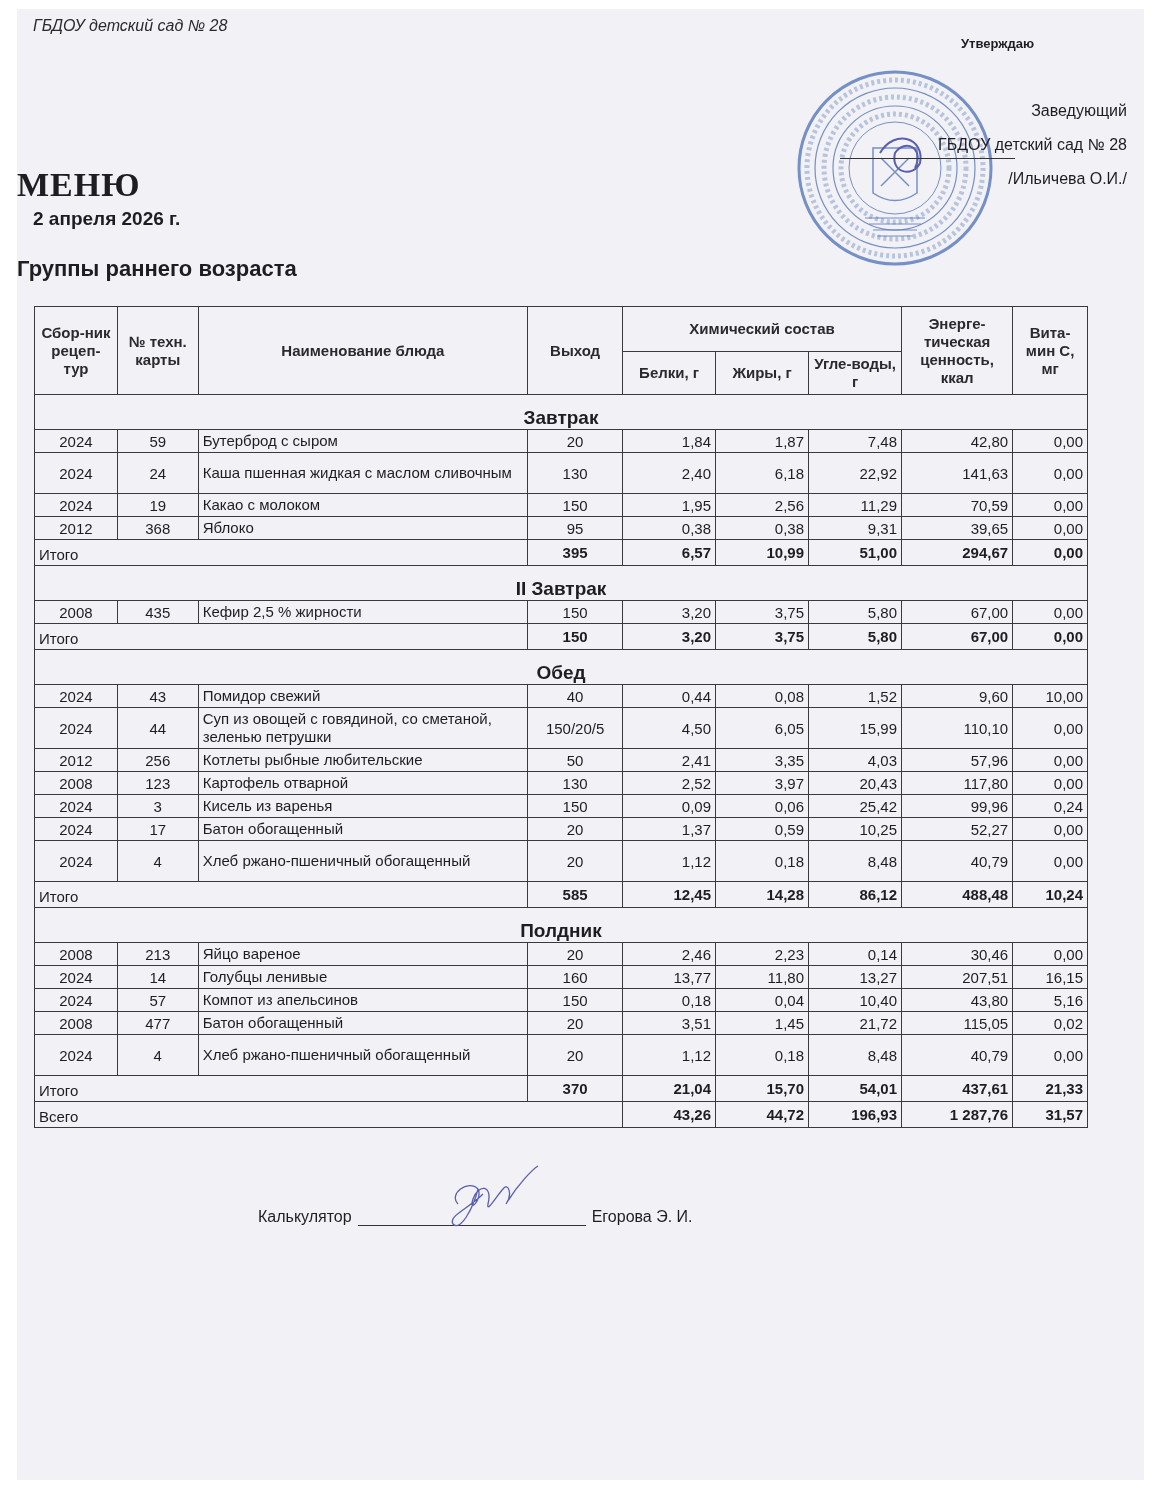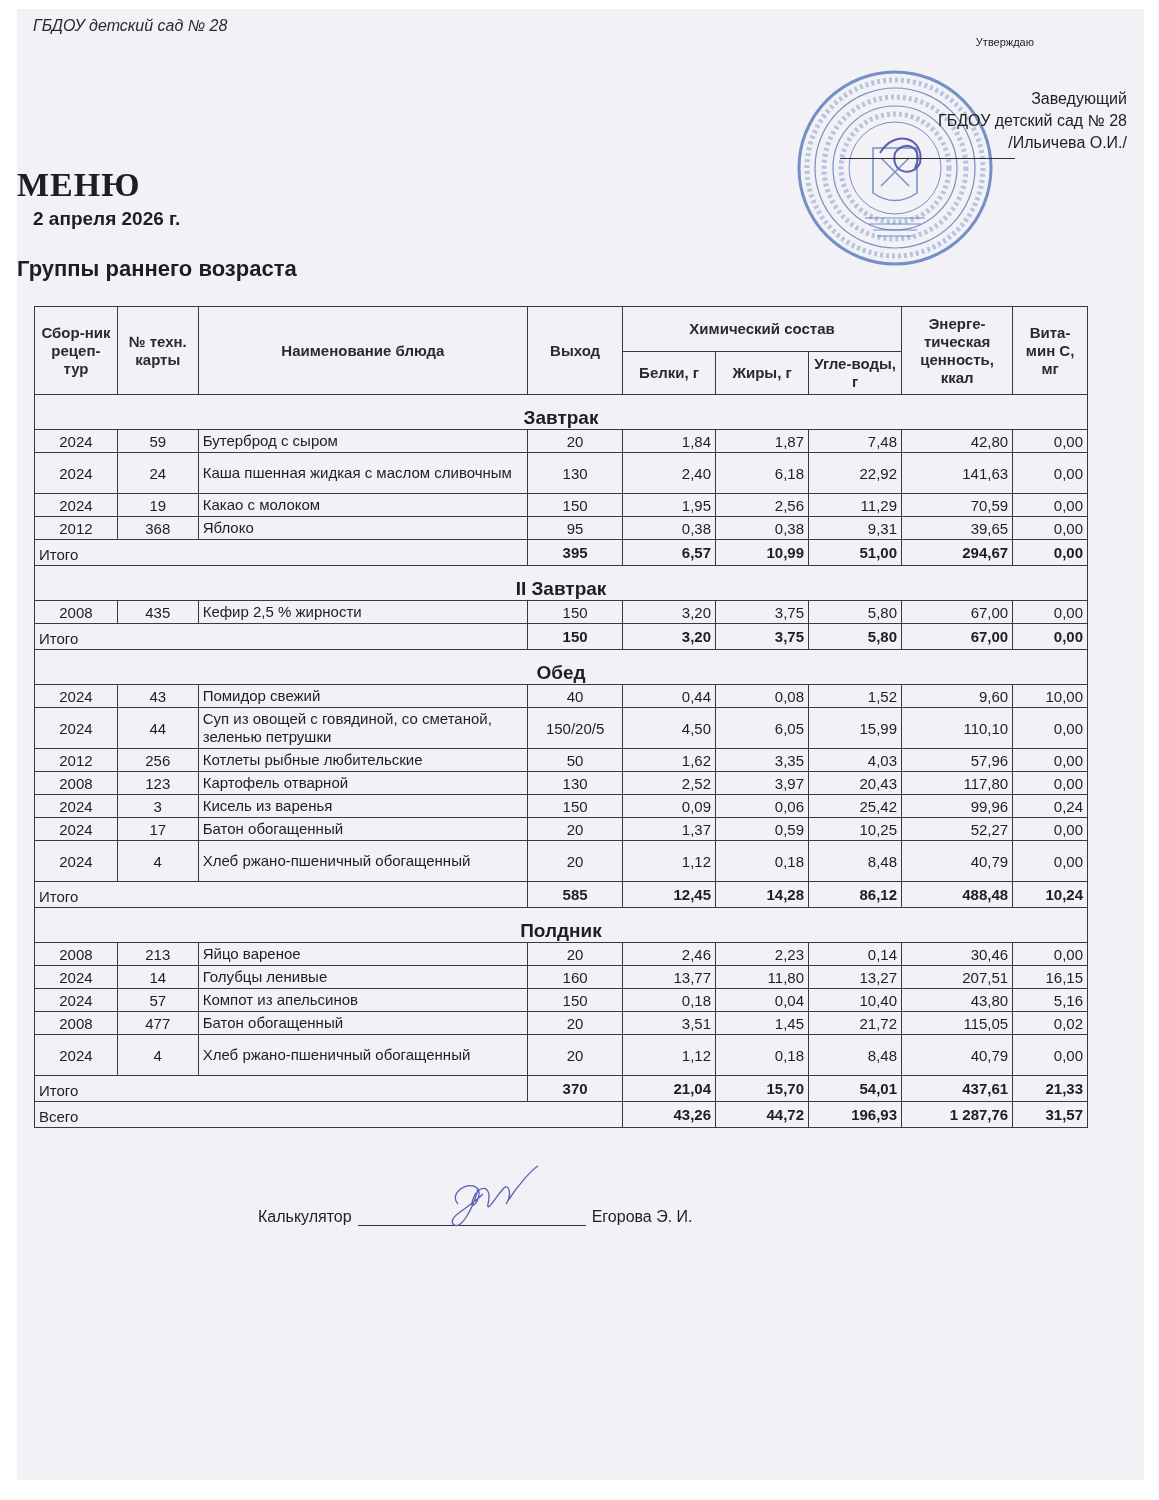--- a/index.html
+++ b/index.html
@@ -1,21 +1,21 @@
 <!DOCTYPE html>
 <html><head>
 <meta charset="utf-8">
 <style>
   html, body { margin: 0; padding: 0; background: #ffffff; }
   body { width: 1159px; height: 1500px; position: relative; overflow: hidden; font-family: "Liberation Sans", sans-serif; color: #1e1e22; }
   .sheet { position: absolute; left: 17px; top: 9px; width: 1127px; height: 1471px; background: #f2f1f5; }
   .org-header { position: absolute; left: 33px; top: 17px; font-size: 16px; font-style: italic; color: #2a2a2e; }
-  .approve { position: absolute; right: 125px; top: 36px; font-size: 11px; font-weight: normal; }
+  .approve { position: absolute; right: 125px; top: 36px; font-size: 13px; font-weight: bold; }
   .approver { position: absolute; right: 32px; top: 88px; text-align: right; font-size: 16px; line-height: 22px; }
-  .approver div { white-space: nowrap; }
+  .approver div { white-space: nowrap; margin-top: 12px; }
   .stamp { position: absolute; left: 795px; top: 68px; width: 200px; height: 200px; }
   .sign-line-top { position: absolute; left: 840px; top: 158px; width: 175px; border-top: 1.5px solid #333; }
   .title { position: absolute; left: 0; width: 1129px; text-align: left; }
   .t-menu { top: 166px; left: 17px; font-family: "Liberation Serif", serif; font-weight: bold; font-size: 34px; letter-spacing: 1px; }
   .t-date { top: 208px; left: 17px; font-weight: bold; font-size: 19px; padding-left: 16px; }
   .t-group { top: 256px; left: 17px; font-weight: bold; font-size: 22px; }
   table.menu { position: absolute; left: 34px; top: 306px; width: 1054px; border-collapse: collapse; table-layout: fixed; font-family: "Liberation Sans", sans-serif; font-size: 15px; }
   table.menu td, table.menu th { border: 1.5px solid #3a3a3e; padding: 0 4px; }
   table.menu th { font-weight: bold; font-size: 15px; line-height: 18px; text-align: center; vertical-align: middle; color: #2a2a2e; }
   th.hdr-tall { height: 44px; }
@@ -200,21 +200,21 @@
         <td class="r">6,05</td>
         <td class="r">15,99</td>
         <td class="r">110,10</td>
         <td class="r">0,00</td>
       </tr>
       <tr class="row">
         <td class="c">2012</td>
         <td class="c">256</td>
         <td class="l">Котлеты рыбные любительские</td>
         <td class="c">50</td>
-        <td class="r">1,62</td>
+        <td class="r">2,41</td>
         <td class="r">3,35</td>
         <td class="r">4,03</td>
         <td class="r">57,96</td>
         <td class="r">0,00</td>
       </tr>
       <tr class="row">
         <td class="c">2008</td>
         <td class="c">123</td>
         <td class="l">Картофель отварной</td>
         <td class="c">130</td>

